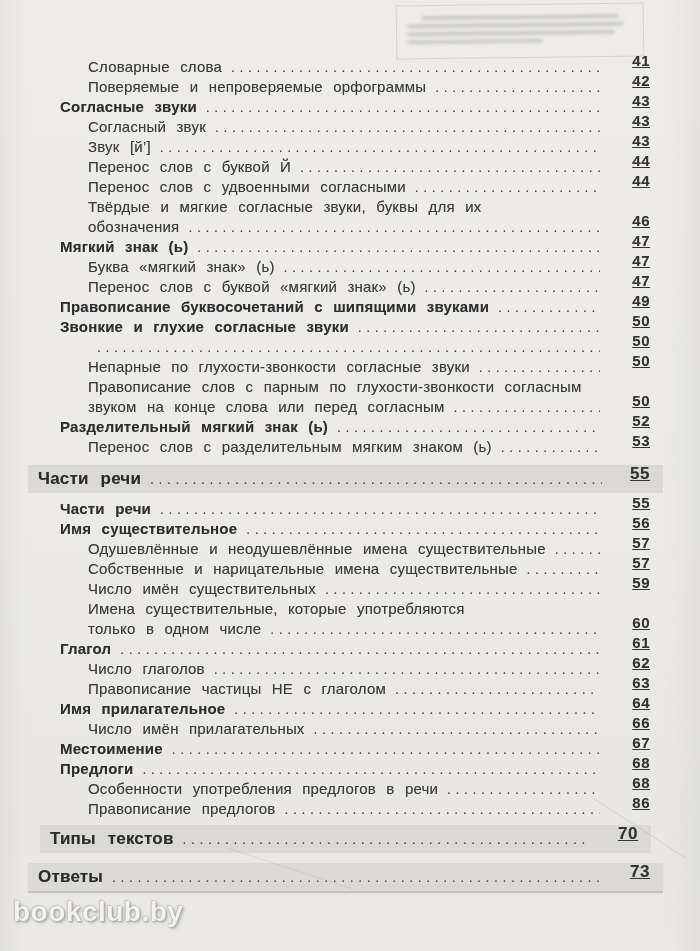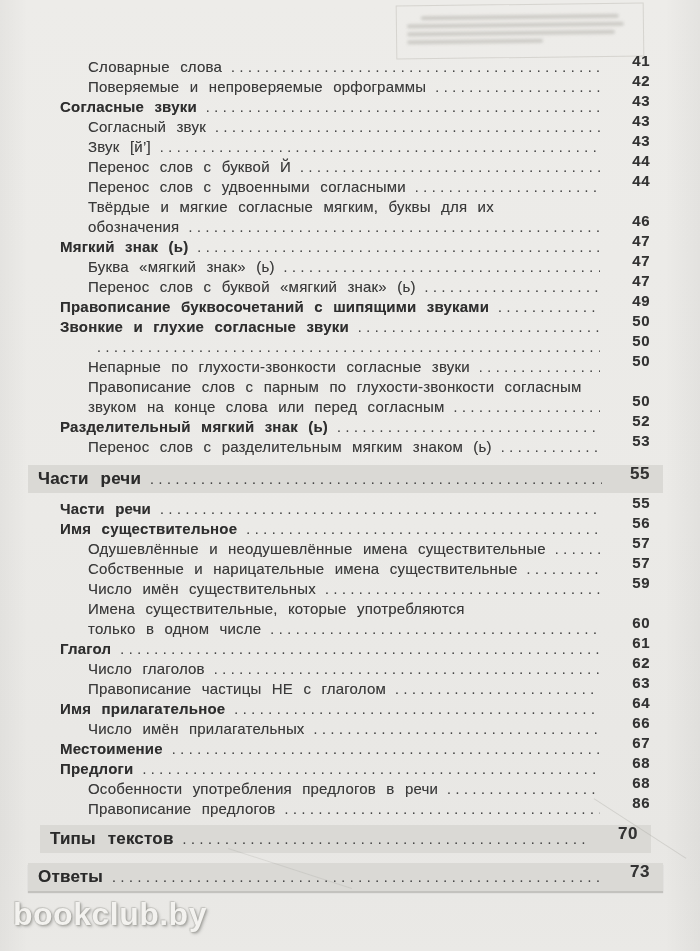--- a/index.html
+++ b/index.html
@@ -35,39 +35,39 @@
   .lv1{padding-left:32px;font-weight:bold;color:#2e2e2e;}
   .lv2{padding-left:60px;}
   .t{white-space:nowrap;word-spacing:6px;letter-spacing:0.2px;flex:none;}
   .dots{
     flex:1;overflow:hidden;white-space:nowrap;
     margin-left:9px;margin-right:4px;
     letter-spacing:4.6px;color:#474747;font-size:14px;font-weight:normal;
   }
   .num{
     flex:none;width:46px;text-align:right;font-weight:bold;color:#333;
-    position:relative;top:-6px;letter-spacing:0.5px;
+    position:relative;top:-6px;letter-spacing:0.5px;text-decoration:underline;
   }
   .sec{
     background:var(--bar,#dad9d5);
     height:auto;padding:4px 13px 4px 10px;margin:8px 0 6px;
     font-size:17px;font-weight:bold;color:#2b2b2b;
   }
   .sec .t{word-spacing:7px;}
   .sec .num{font-size:17px;top:-5px;width:44px;}
   .sec:nth-last-child(2){margin:6px 12px 0;}
   .sec:last-child{margin:10px 0 0;box-shadow:0 2px 1px rgba(148,148,143,0.45);justify-content:center;}
 
   .crease{position:absolute;background:rgba(150,150,144,0.28);}
   .crease1{left:585px;top:828px;width:110px;height:1px;transform:rotate(33deg);}
   .crease2{left:225px;top:868px;width:130px;height:1px;transform:rotate(18deg);opacity:.7;}
 
   .watermark{
     position:absolute;left:13px;top:896px;
-    font-size:32px;font-weight:bold;letter-spacing:0.5px;
+    font-size:28px;font-weight:bold;letter-spacing:0.5px;
     color:#f3f2ef;
     text-shadow:
       1px 1px 2px rgba(138,138,132,0.6),
       -1px -1px 1px rgba(150,150,144,0.35),
       0 0 1px rgba(140,140,135,0.7),
       2px 2px 3px rgba(130,130,125,0.35);
   }
 </style>
 </head>
 <body>
@@ -110,21 +110,21 @@
         <span class="t">Перенос слов с буквой Й</span>
         <span class="dots">..............................................................................................................</span>
         <span class="num">44</span>
       </div>
       <div class="row lv2">
         <span class="t">Перенос слов с удвоенными согласными</span>
         <span class="dots">..............................................................................................................</span>
         <span class="num">44</span>
       </div>
       <div class="row lv2">
-        <span class="t">Твёрдые и мягкие согласные мягким, буквы для их</span>
+        <span class="t">Твёрдые и мягкие согласные звуки, буквы для их</span>
       </div>
       <div class="row lv2">
         <span class="t">обозначения</span>
         <span class="dots">..............................................................................................................</span>
         <span class="num">46</span>
       </div>
       <div class="row lv1">
         <span class="t">Мягкий знак (ь)</span>
         <span class="dots">..............................................................................................................</span>
         <span class="num">47</span>

